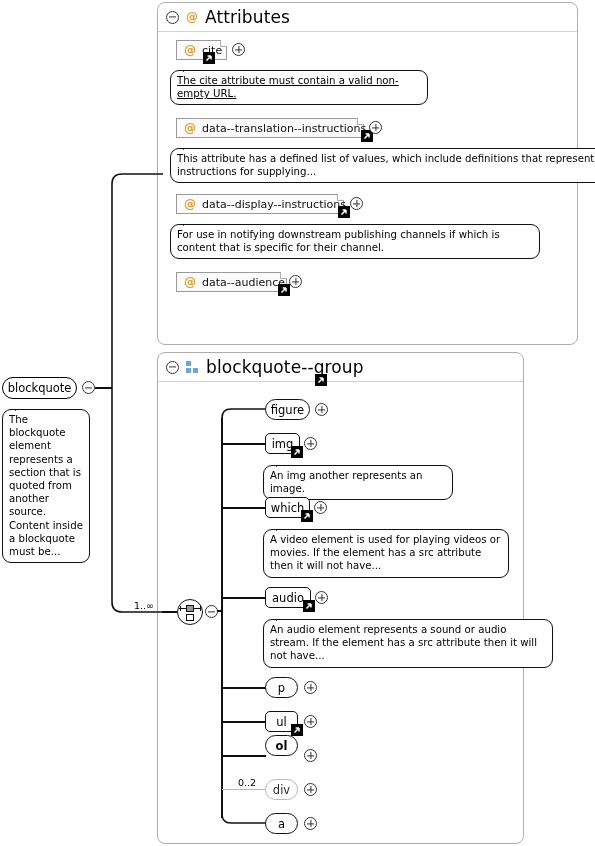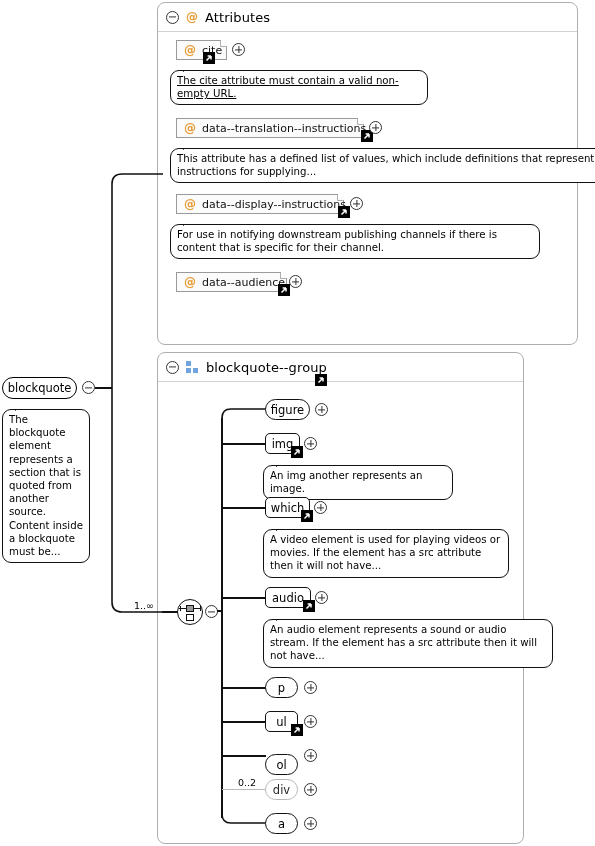--- a/index.html
+++ b/index.html
@@ -19,21 +19,21 @@
     border: 1px solid #aeaeae;
     border-radius: 8px;
   }
   .panel-head {
     position: absolute; left: 0; top: 0; right: 0; height: 29px;
     display: flex; align-items: center; gap: 7px;
     padding-left: 8px;
     border-bottom: 1px solid #d2d2d2;
   }
   .panel-title {
-    font-size: 13px; color: #000; letter-spacing: .1px; white-space: nowrap;
+    font-size: 17px; color: #000; letter-spacing: .1px; white-space: nowrap;
   }
   .at-sym { color: #E79B36; font-size: 12px; font-weight: bold; }
 
   
   .tog {
     width: 13px; height: 13px; border-radius: 50%;
     border: 1.2px solid #333; background:#fff;
     display:inline-block; position:relative; flex: 0 0 auto;
   }
   .tog::before {
@@ -197,21 +197,21 @@
     <span class="lbl">data--display--instructions</span>
   </div>
   <div class="arrow-badge" style="left:338px; top:206px;">
     <svg width="10" height="10" viewBox="0 0 10 10">
         <path d="M2.5 7.5 L7 3 M7 3 L3.6 3 M7 3 L7 6.4" stroke="#fff" stroke-width="1.5" fill="none"></path>
       </svg>
   </div>
   <span class="tog plus" style="left:350px; top:197px; position:absolute;"></span>
   <div class="balloon" style="left:170px; top:224px; width:370px;">
     <span class="tail"></span>
-    <span>For use in notifying downstream publishing channels if there is content that is specific for their channel.</span>
+    <span>For use in notifying downstream publishing channels if which is content that is specific for their channel.</span>
   </div>
 
   <div class="attr-node" style="left:176px; top:272px; width:111px;">
     <span class="at-sym">@</span>
     <span class="lbl">data--audience</span>
   </div>
   <div class="arrow-badge" style="left:278px; top:284px;">
     <svg width="10" height="10" viewBox="0 0 10 10">
         <path d="M2.5 7.5 L7 3 M7 3 L3.6 3 M7 3 L7 6.4" stroke="#fff" stroke-width="1.5" fill="none"></path>
       </svg>
@@ -339,21 +339,21 @@
     <span>ul</span>
   </div>
   <div class="arrow-badge" style="left:291px; top:724px;">
     <svg width="10" height="10" viewBox="0 0 10 10">
         <path d="M2.5 7.5 L7 3 M7 3 L3.6 3 M7 3 L7 6.4" stroke="#fff" stroke-width="1.5" fill="none"></path>
       </svg>
   </div>
   <span class="tog plus" style="left:304px; top:715px; position:absolute;"></span>
 
   <div class="ln h" style="left:222px; top:755px; width:44px; height:2.2px;"></div>
-  <div class="el-node" style="left:265px; top:754px; width:33px;">
+  <div class="el-node" style="left:265px; top:735px; width:33px;font-weight:bold;">
     <span>ol</span>
   </div>
   <span class="tog plus" style="left:304px; top:749px; position:absolute;"></span>
 
   <div class="ln h thin" style="left:222px; top:789px; width:44px; height:1.3px;"></div>
   <span class="card" style="left:238px; top:777px;">0..2</span>
   <div class="el-node optional" style="left:265px; top:779px; width:33px;">
     <span>div</span>
   </div>
   <span class="tog plus" style="left:304px; top:783px; position:absolute;"></span>

